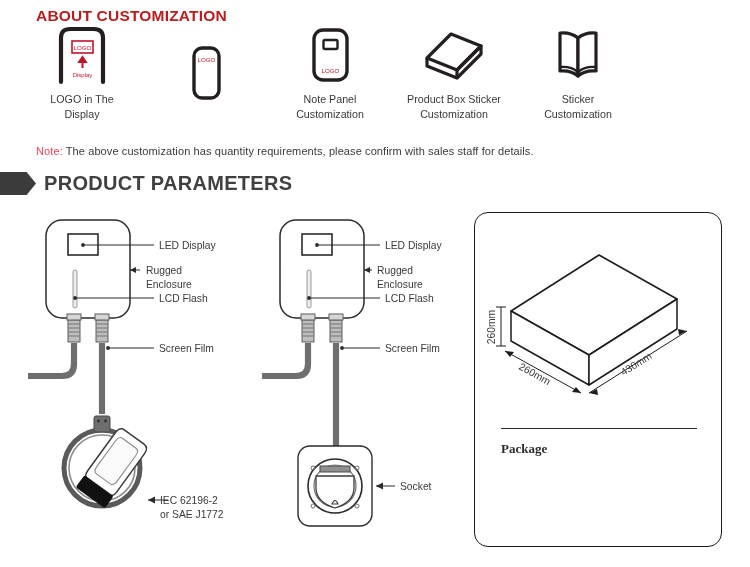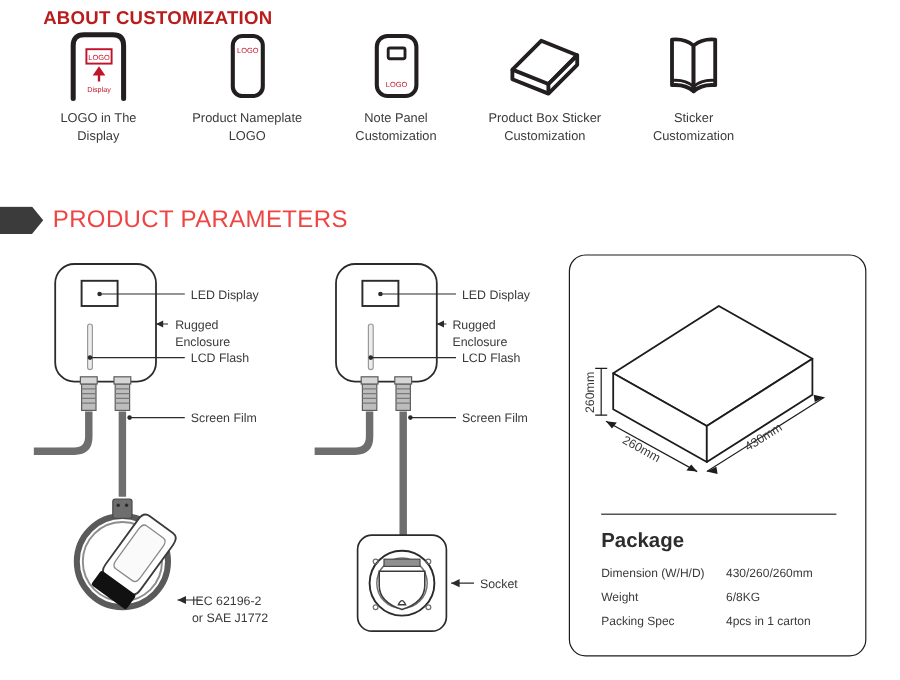--- a/index.html
+++ b/index.html
@@ -46,22 +46,22 @@
   
   .pp-head {
     position: absolute; left: 0px; top: 172px;
     display: flex; align-items: center;
   }
   .pp-flag {
     width: 36px; height: 23px; background: #3b3b3b;
     clip-path: polygon(0 0, 74% 0, 100% 50%, 74% 100%, 0 100%);
   }
   .pp-title {
-    margin-left: 8px; font-size: 20px; font-weight: 400;
-    letter-spacing: .3px; color: #ef4444;
+    margin-left: 8px; font-size: 20px; font-weight: 700;
+    letter-spacing: .3px; color: #404040;
   }
 
   
   .diagram { position: absolute; }
   #diagram-a { left: 28px; top: 218px; }
   #diagram-b { left: 262px; top: 218px; }
 
   .lbl { font-size: 10.3px; fill: #3a3a3a; font-family: "Liberation Sans", sans-serif; }
 
   
@@ -71,21 +71,21 @@
     border: 1.1px solid #1c1c1c; border-radius: 14px;
     background: #fff;
   }
   .pkg-box-art { position: absolute; left: 6px; top: 28px; }
   .pkg-divider {
     position: absolute; left: 26px; top: 215px; width: 196px;
     border-top: 1.6px solid #2b2b2b;
   }
   .pkg-title {
     position: absolute; left: 26px; top: 228px;
-    font-size: 17px; font-weight: 600; color: #2d2d2d;
+    font-size: 13px; font-weight: 600; color: #2d2d2d; font-family: Liberation Serif, serif;
   }
   .pkg-table {
     position: absolute; left: 26px; top: 255px; width: 200px;
     border-collapse: collapse;
   }
   .pkg-table td {
     font-size: 10px; color: #3a3a3a; padding: 4.6px 0; vertical-align: top;
   }
   .pkg-table td.k { width: 104px; }
 </style>
@@ -112,22 +112,20 @@
 Display</div>
     </div>
 
     <div class="cust-cell">
       <div class="cust-art">
         <svg width="62" height="62" viewBox="0 0 62 62">
           <rect x="19" y="6" width="25" height="50" rx="8" ry="8" fill="#fff" stroke="#231f20" stroke-width="3.4"></rect>
           <text x="31.5" y="20" font-size="6.2" fill="#c0142b" text-anchor="middle" font-family="Liberation Sans, sans-serif">LOGO</text>
         </svg>
       </div>
-      <div class="cust-cap">Product Nameplate
-LOGO</div>
     </div>
 
     <div class="cust-cell">
       <div class="cust-art">
         <svg width="62" height="62" viewBox="0 0 62 62">
           <rect x="15" y="6" width="33" height="50" rx="9" ry="9" fill="#fff" stroke="#231f20" stroke-width="3.4"></rect>
           <rect x="24.5" y="16" width="14" height="9" rx="1.4" ry="1.4" fill="#fff" stroke="#231f20" stroke-width="2.4"></rect>
           <text x="31.5" y="48.5" font-size="6.2" fill="#c0142b" text-anchor="middle" font-family="Liberation Sans, sans-serif">LOGO</text>
         </svg>
       </div>
@@ -157,20 +155,23 @@
             <path d="M31 14 Q38 8 49 9 L49 47 Q38 46 31 52 Z"></path>
           </g>
           <path d="M13 43 Q24 42 31 48 Q38 42 49 43" fill="none" stroke="#231f20" stroke-width="2.4"></path>
         </svg>
       </div>
       <div class="cust-cap">Sticker
 Customization</div>
     </div>
   </div>
 
+  <div class="note">
+    <span class="note-k">Note:</span><span> The above customization has quantity requirements, please confirm with sales staff for details.</span>
+  </div>
 
   <div class="pp-head">
     <div class="pp-flag"></div>
     <div class="pp-title">PRODUCT PARAMETERS</div>
   </div>
 
   <div class="diagram" id="diagram-a">
     <svg width="230" height="345" viewBox="0 0 230 345">
 
       <g fill="none" stroke="#6e6e6e" stroke-width="6.2" stroke-linecap="butt">
@@ -350,31 +351,15 @@
           <path d="M206 90 l-8 4 l-1 -6 z" fill="#1c1c1c" stroke="none"></path>
         </g>
         <text class="lbl" x="157" y="126" transform="rotate(-32 157 126)" text-anchor="middle">430mm</text>
       </svg>
     </div>
 
     <div class="pkg-divider"></div>
 
     <div class="pkg-title">Package</div>
 
-    <table class="pkg-table">
-      <tbody>
-        <tr>
-          <td class="k">Dimension (W/H/D)</td>
-          <td class="v">430/260/260mm</td>
-        </tr>
-        <tr>
-          <td class="k">Weight</td>
-          <td class="v">6/8KG</td>
-        </tr>
-        <tr>
-          <td class="k">Packing Spec</td>
-          <td class="v">4pcs in 1 carton</td>
-        </tr>
-      </tbody>
-    </table>
   </div>
 
 </div>
 
 </body></html>

